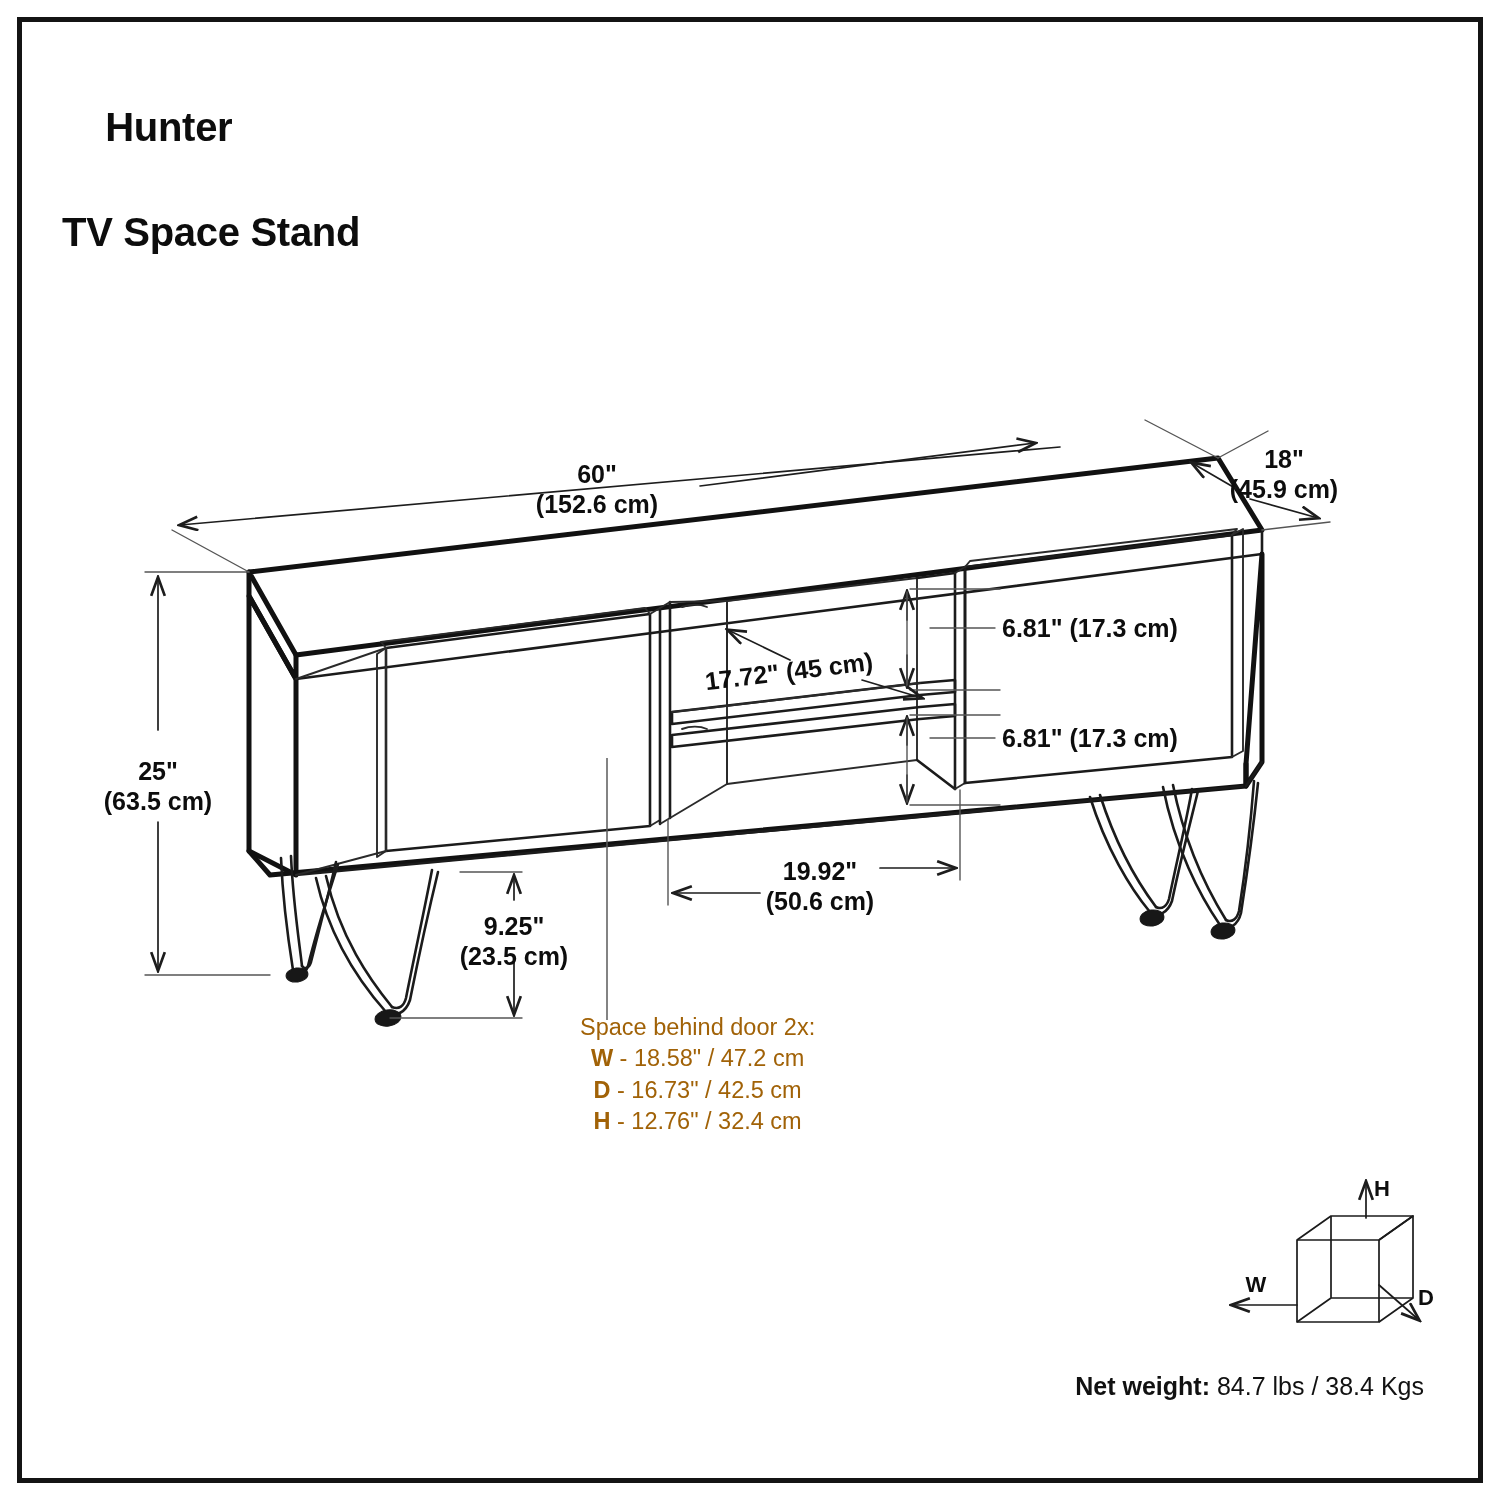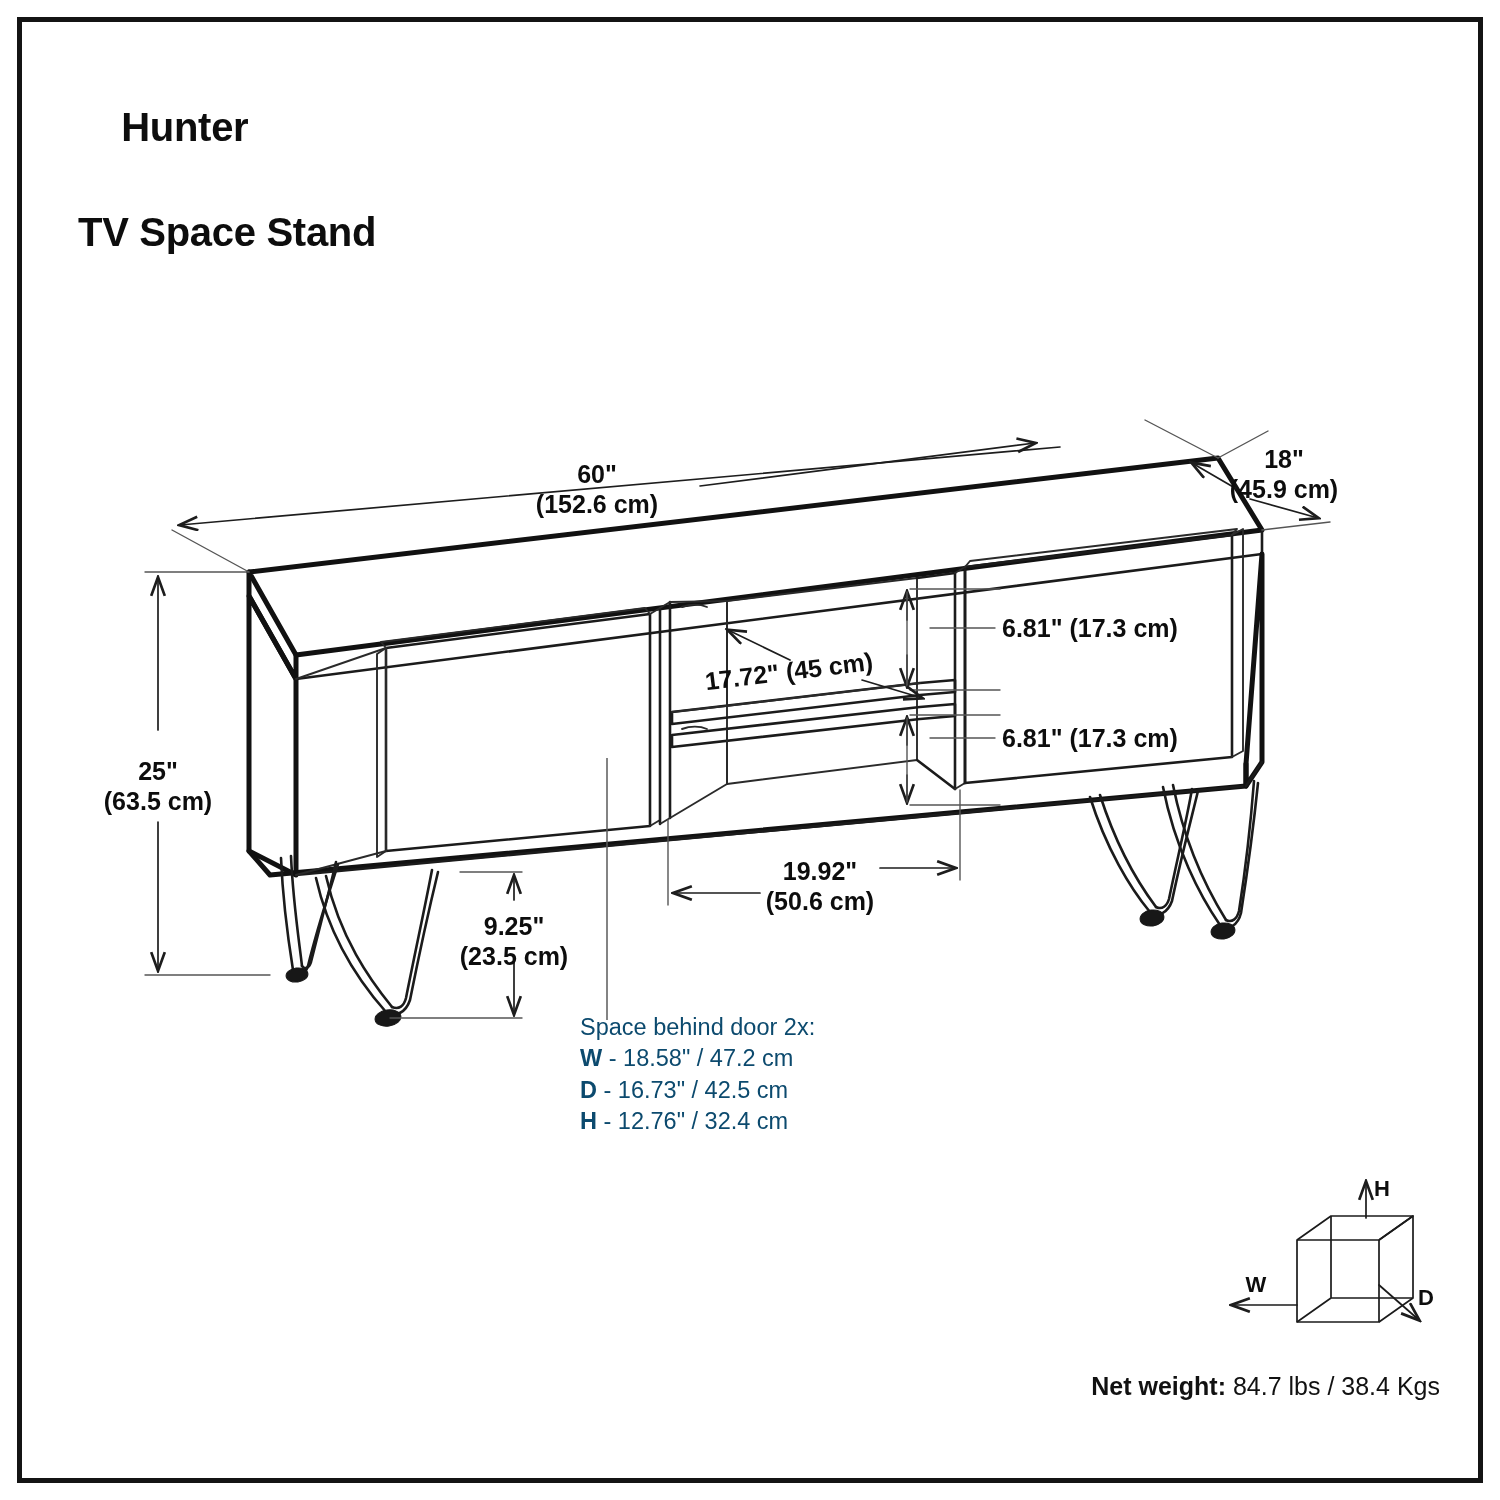--- a/index.html
+++ b/index.html
@@ -17,21 +17,21 @@
   #frame{
     position:absolute;
     left:17px;top:17px;
     width:1466px;height:1466px;
     border:5px solid #141414;
     box-sizing:border-box;
     pointer-events:none;
   }
   #title{
     position:absolute;
-    left:78px;top:48px;
+    left:62px;top:48px;
     font-size:40px;
     font-weight:bold;
     line-height:1.32;
     letter-spacing:-0.3px;
     color:#0d0d0d;
     white-space:pre;
   }
   #title .l2{display:block;}
   svg#draw{
     position:absolute;left:0;top:0;
@@ -48,27 +48,28 @@
   .cube{fill:none;stroke:#1b1b1b;stroke-width:1.7;stroke-linejoin:round;}
   text{font-family:"Liberation Sans","DejaVu Sans",sans-serif;fill:#0d0d0d;}
   .dimtext{font-size:25px;font-weight:bold;text-anchor:middle;}
   .dimtext-l{font-size:25px;font-weight:bold;text-anchor:start;}
   .legendtext{font-size:22px;font-weight:bold;text-anchor:middle;}
   #noteblock{
     position:absolute;
     left:580px;top:1012px;
     font-size:23.5px;
     line-height:1.33;
-    color:#0c4a6e;
+    color:#a16207;
     white-space:nowrap;
+    text-align:center;
   }
   #noteblock .nb{font-weight:bold;}
   #weight{
     position:absolute;
-    left:16px;top:1372px;
+    left:0;top:1372px;
     width:1424px;
     text-align:right;
     font-size:25px;
     color:#111111;
   }
   #weight .wb{font-weight:bold;}
 </style>
 </head>
 <body>
 

